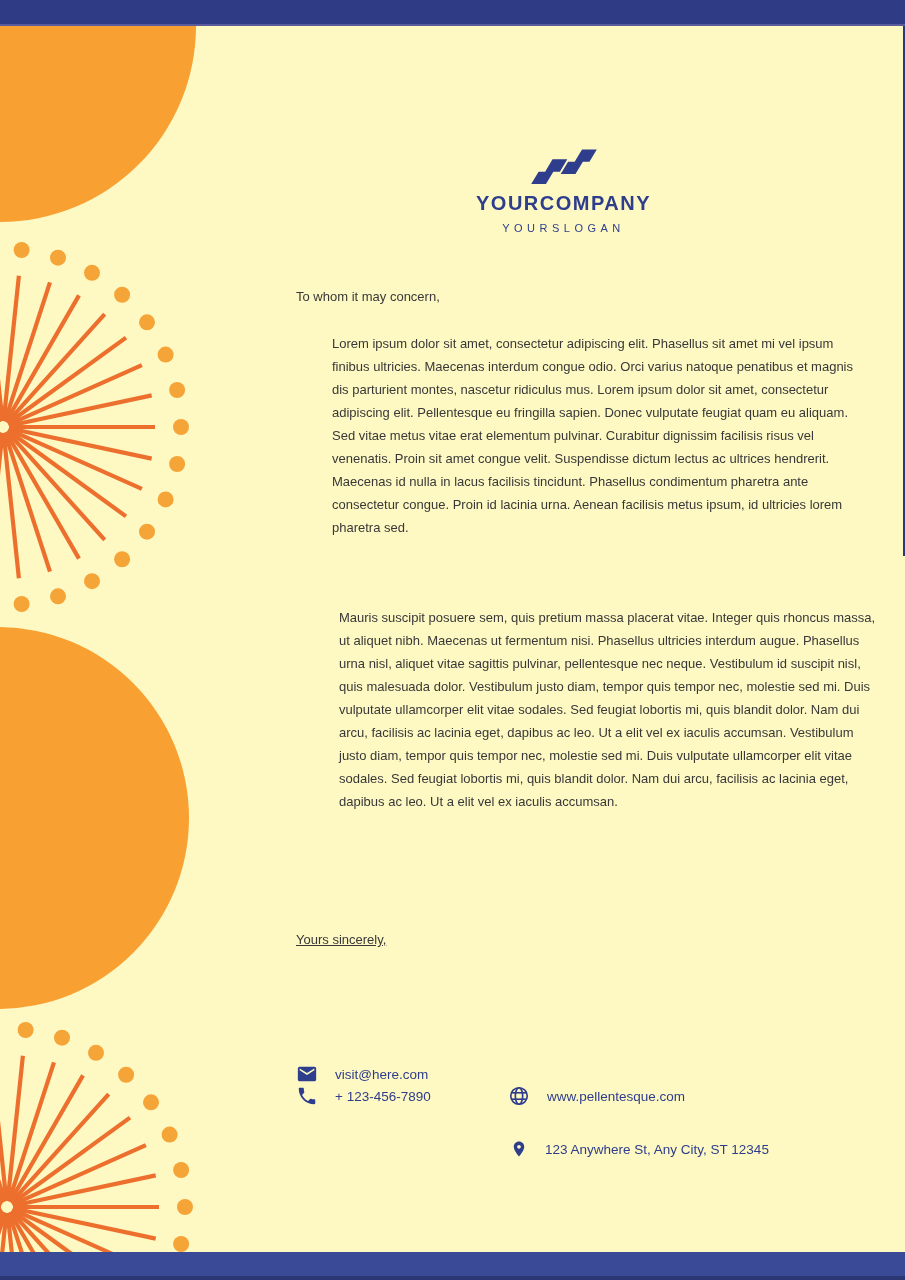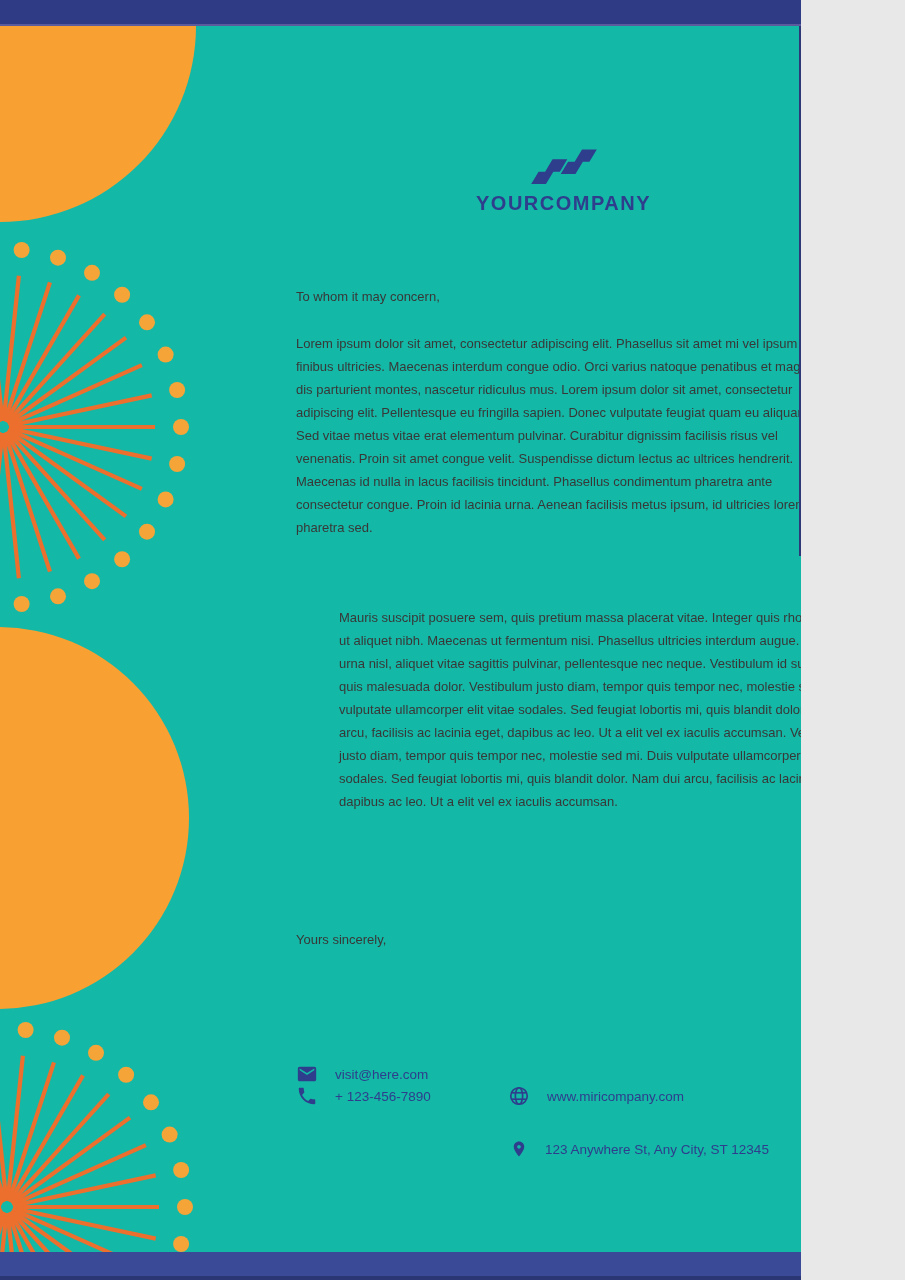--- a/index.html
+++ b/index.html
@@ -1,19 +1,19 @@
 <!DOCTYPE html>
 <html><head>
 <meta charset="utf-8">
 <style>
   html,body{margin:0;padding:0;background:#e8e8e8;}
   .page{
     position:relative;
-    width:801px;height:1280px;
-    background:#14b8a6;
+    width:905px;height:1280px;
+    background:#fef9c3;
     overflow:hidden;
     font-family:"Liberation Sans", sans-serif;
   }
   
   .top-bar{
     position:absolute;left:0;top:0;width:905px;height:24px;
     background:#2F3C85;border-bottom:2px solid #5A5C9E;z-index:30;
   }
   .bottom-bar{
     position:absolute;left:0;top:1252px;width:905px;height:28px;
@@ -44,23 +44,23 @@
   .slogan{
     margin-top:7px;
     color:#2E3D8C;font-size:11px;font-weight:400;letter-spacing:4.5px;
   }
   
   .letter-block{
     position:absolute;left:296px;width:537px;
     color:#383838;font-size:13px;line-height:23px;z-index:10;
   }
   .salutation{top:285px;}
-  .para-1{top:332px;}
+  .para-1{top:332px;margin-left:36px;}
   .para-2{top:606px;margin-left:43px;}
-  .closing{top:928px;}
+  .closing{top:928px;text-decoration:underline;}
   .signature{top:978px;}
   
   .contact{
     position:absolute;display:flex;align-items:center;gap:17px;
     color:#2E3D8C;font-size:13.5px;z-index:10;
   }
   .contact svg{flex:0 0 auto;}
   .contact-phone{left:296px;top:1085px;}
   .contact-website{left:508px;top:1085px;}
   .contact-email{left:296px;top:1063px;}
@@ -201,20 +201,21 @@
   <div class="top-bar"></div>
   <div class="bottom-bar"></div>
   <div class="right-edge"></div>
 
   <div class="header">
     <svg class="logo-icon" width="82" height="46" viewBox="0 0 100 56">
       <polygon fill="#2E3D8C" points="10,56 28,56 37,41 45,41 54,26 36,26 27,41 19,41"></polygon>
       <polygon fill="#2E3D8C" points="46,44 64,44 73,29 81,29 90,14 72,14 63,29 55,29"></polygon>
     </svg>
     <div class="company-name">YOURCOMPANY</div>
+    <div class="slogan">YOURSLOGAN</div>
   </div>
 
   <div class="letter-block salutation">To whom it may concern,</div>
   <div class="letter-block para-1">Lorem ipsum dolor sit amet, consectetur adipiscing elit. Phasellus sit amet mi vel ipsum finibus ultricies. Maecenas interdum congue odio. Orci varius natoque penatibus et magnis dis parturient montes, nascetur ridiculus mus. Lorem ipsum dolor sit amet, consectetur adipiscing elit. Pellentesque eu fringilla sapien. Donec vulputate feugiat quam eu aliquam. Sed vitae metus vitae erat elementum pulvinar. Curabitur dignissim facilisis risus vel venenatis. Proin sit amet congue velit. Suspendisse dictum lectus ac ultrices hendrerit. Maecenas id nulla in lacus facilisis tincidunt. Phasellus condimentum pharetra ante consectetur congue. Proin id lacinia urna. Aenean facilisis metus ipsum, id ultricies lorem pharetra sed.</div>
   <div class="letter-block para-2">Mauris suscipit posuere sem, quis pretium massa placerat vitae. Integer quis rhoncus massa, ut aliquet nibh. Maecenas ut fermentum nisi. Phasellus ultricies interdum augue. Phasellus urna nisl, aliquet vitae sagittis pulvinar, pellentesque nec neque. Vestibulum id suscipit nisl, quis malesuada dolor. Vestibulum justo diam, tempor quis tempor nec, molestie sed mi. Duis vulputate ullamcorper elit vitae sodales. Sed feugiat lobortis mi, quis blandit dolor. Nam dui arcu, facilisis ac lacinia eget, dapibus ac leo. Ut a elit vel ex iaculis accumsan. Vestibulum justo diam, tempor quis tempor nec, molestie sed mi. Duis vulputate ullamcorper elit vitae sodales. Sed feugiat lobortis mi, quis blandit dolor. Nam dui arcu, facilisis ac lacinia eget, dapibus ac leo. Ut a elit vel ex iaculis accumsan.</div>
   <div class="letter-block closing">Yours sincerely,</div>
 
   <div class="contact contact-phone">
     <svg width="22" height="22" viewBox="0 0 24 24">
       <path fill="#2E3D8C" d="M6.62 10.79c1.44 2.83 3.76 5.14 6.59 6.59l2.2-2.21c.27-.27.67-.36 1.02-.24 1.12.37 2.33.57 3.57.57.55 0 1 .45 1 1V20c0 .55-.45 1-1 1-9.39 0-17-7.61-17-17 0-.55.45-1 1-1h3.5c.55 0 1 .45 1 1 0 1.25.2 2.45.57 3.57.11.35.03.74-.25 1.02l-2.2 2.2z"></path>
@@ -224,21 +225,21 @@
 
   <div class="contact contact-website">
     <svg width="22" height="22" viewBox="0 0 24 24">
       <g fill="none" stroke="#2E3D8C" stroke-width="1.8">
         <circle cx="12" cy="12" r="9"></circle>
         <ellipse cx="12" cy="12" rx="4" ry="9"></ellipse>
         <line x1="3.6" y1="8.5" x2="20.4" y2="8.5"></line>
         <line x1="3.6" y1="15.5" x2="20.4" y2="15.5"></line>
       </g>
     </svg>
-    <span>www.miricompany.com</span>
+    <span>www.pellentesque.com</span>
   </div>
 
   <div class="contact contact-email">
     <svg width="22" height="22" viewBox="0 0 24 24">
       <path fill="#2E3D8C" d="M20 4H4c-1.1 0-2 .9-2 2v12c0 1.1.9 2 2 2h16c1.1 0 2-.9 2-2V6c0-1.1-.9-2-2-2zm0 4l-8 5-8-5V6l8 5 8-5v2z"></path>
     </svg>
     <span>visit@here.com</span>
   </div>
 
   <div class="contact contact-address">

